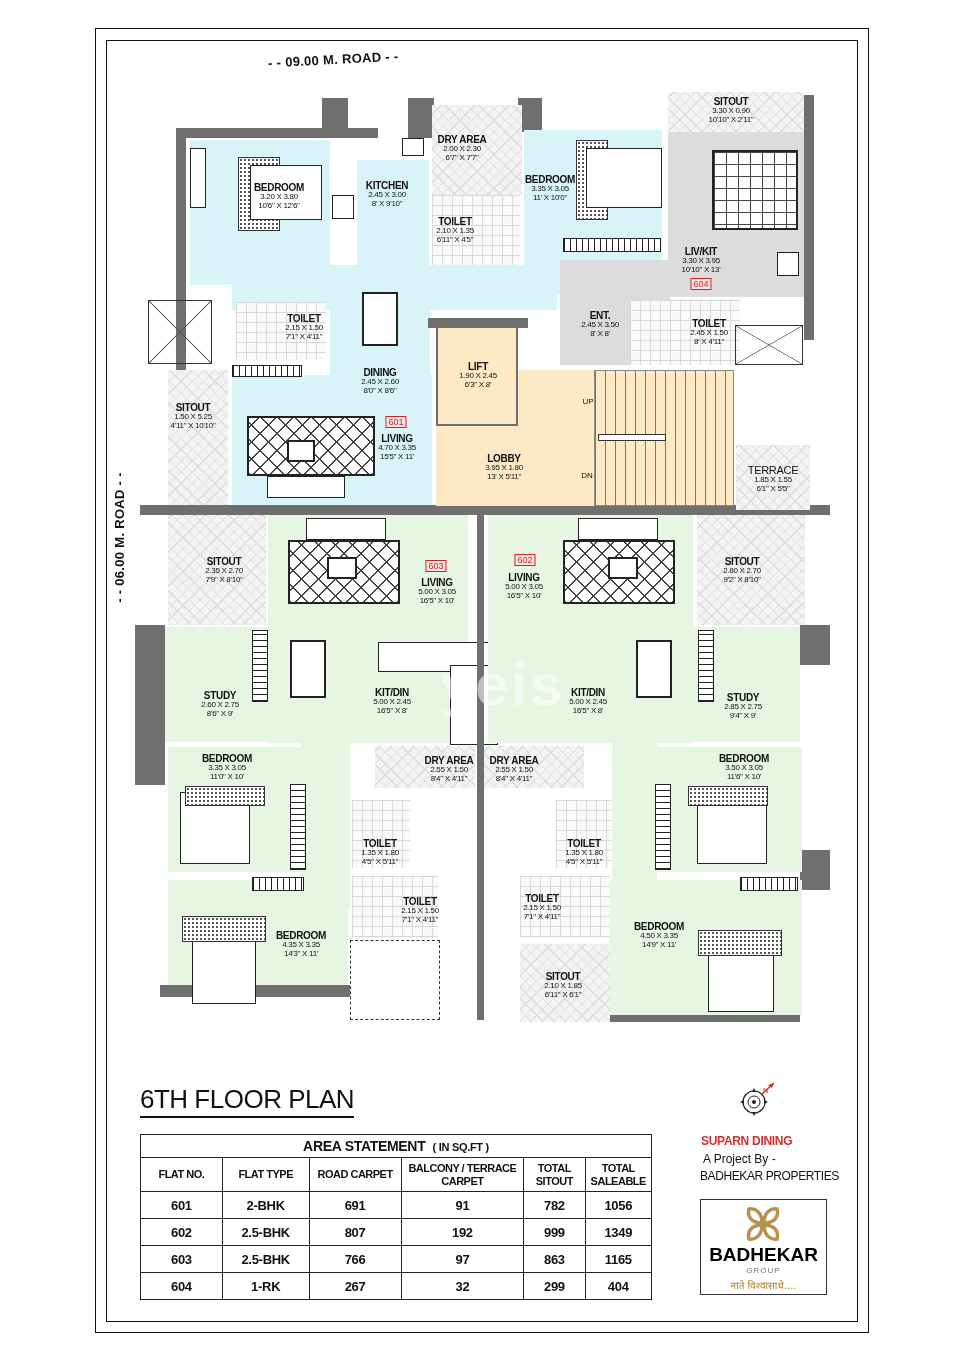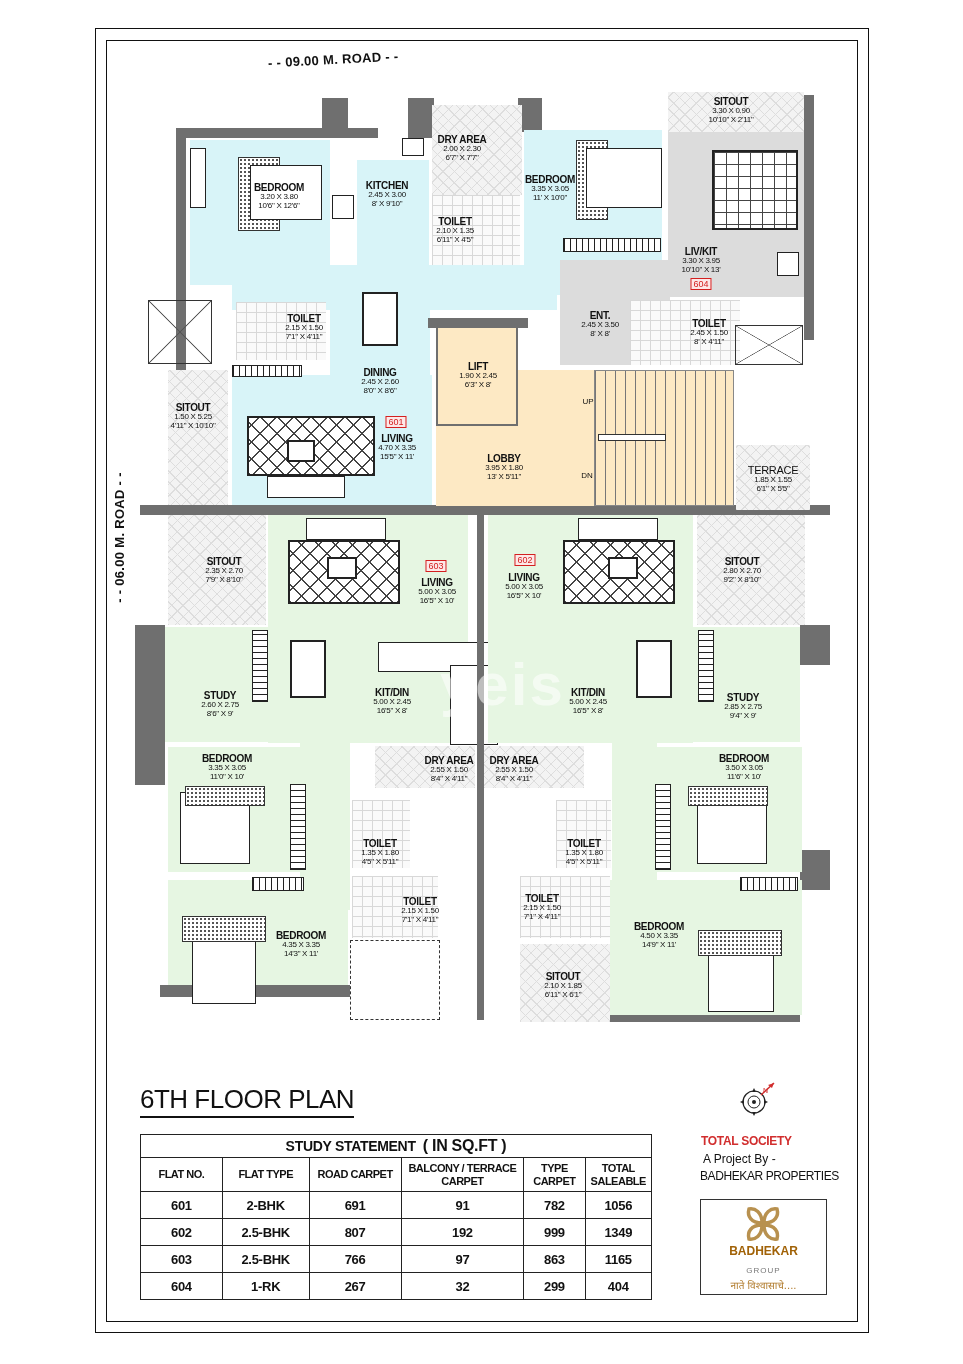--- a/index.html
+++ b/index.html
@@ -46,30 +46,30 @@
                 background-image: repeating-linear-gradient(0deg, #222 0 1px, transparent 1px 6px); }
   .stairs { position: absolute; box-sizing: border-box; border: 1px solid #888;
             background: #fde9c4; background-image: repeating-linear-gradient(90deg, #777 0 1px, transparent 1px 10px); }
   .watermark { position: absolute; left: 440px; top: 650px; font-size: 60px; color: rgba(255,255,255,0.55); font-weight: bold; letter-spacing: 2px; }
 
   .plan-title { position: absolute; left: 140px; top: 1084px; font-size: 26px; border-bottom: 2px solid #111; letter-spacing: -0.5px; padding-bottom: 1px; }
 
   .area-table { position: absolute; left: 140px; top: 1134px; width: 512px; border-collapse: collapse; font-weight: bold; }
   .area-table th, .area-table td { border: 1px solid #222; text-align: center; padding: 0; }
   .area-table .caption-cell { font-size: 14px; height: 22px; }
-  .area-table .caption-cell small { font-size: 16px; }
+  .area-table .caption-cell small { font-size: 11px; }
   .area-table th { font-size: 11px; height: 33px; letter-spacing: -0.5px; line-height: 1.1; }
   .area-table td { font-size: 13px; height: 26px; letter-spacing: -0.3px; }
   .compass { position: absolute; left: 737px; top: 1079px; width: 40px; height: 40px; }
   .society { position: absolute; left: 701px; top: 1134px; font-size: 12px; font-weight: bold; color: #d12e2e; letter-spacing: -0.3px; }
   .project-by { position: absolute; left: 703px; top: 1152px; font-size: 12px; color: #111; }
   .props { position: absolute; left: 700px; top: 1169px; font-size: 12px; color: #111; letter-spacing: -0.4px; }
   .logo-box { position: absolute; left: 700px; top: 1199px; width: 127px; height: 96px; border: 1px solid #333; box-sizing: border-box; text-align: center; }
   .logo-mark { position: absolute; left: 42px; top: 4px; width: 40px; height: 40px; }
-  .logo-name { position: absolute; left: 0; width: 100%; top: 44px; font-size: 12px; font-weight: bold; color: #a16207; letter-spacing: 0px; }
+  .logo-name { position: absolute; left: 0; width: 100%; top: 44px; font-size: 19px; font-weight: bold; color: #000000; letter-spacing: 0px; }
   .logo-group { position: absolute; left: 0; width: 100%; top: 66px; font-size: 8px; color: #777; letter-spacing: 1px; }
   .logo-tag { position: absolute; left: 0; width: 100%; top: 78px; font-size: 10px; color: #b07a2a; font-family: "DejaVu Sans", sans-serif; }
 </style>
 </head>
 <body>
 
 <div class="border-outer"></div>
 <div class="border-inner"></div>
 
 <div class="road-top">- - 09.00 M. ROAD - -</div>
@@ -374,29 +374,29 @@
 
   <div class="watermark">yeis</div>
 </div>
 
 <div class="plan-title">6TH FLOOR PLAN</div>
 
 <table class="area-table">
   <tbody>
       <tr>
     <td class="caption-cell" colspan="6">
-      <span>STUDY STATEMENT</span>&nbsp;&nbsp;<small>( IN SQ.FT )</small>
+      <span>AREA STATEMENT</span>&nbsp;&nbsp;<small>( IN SQ.FT )</small>
     </td>
   </tr>
   <tr>
     <th style="width:16%">FLAT NO.</th>
     <th style="width:17%">FLAT  TYPE</th>
     <th style="width:18%">ROAD CARPET</th>
     <th style="width:24%">BALCONY / TERRACE CARPET</th>
-    <th style="width:12%">TYPE CARPET</th>
+    <th style="width:12%">TOTAL SITOUT</th>
     <th style="width:13%">TOTAL SALEABLE</th>
   </tr>
   <tr>
     <td>601</td>
         <td>2-BHK</td>
         <td>691</td>
         <td>91</td>
         <td>782</td>
         <td>1056</td>
   </tr>
@@ -429,21 +429,21 @@
 
 <svg class="compass" viewBox="0 0 40 40">
   <circle cx="17" cy="23" r="11" fill="none" stroke="#222" stroke-width="1.2"></circle>
   <circle cx="17" cy="23" r="6" fill="none" stroke="#222" stroke-width="1"></circle>
   <circle cx="17" cy="23" r="2" fill="#222"></circle>
   <path d="M17 9 L15 13 L19 13 Z M17 37 L15 33 L19 33 Z M3 23 L7 21 L7 25 Z M31 23 L27 21 L27 25 Z" fill="#222"></path>
   <path d="M24 16 L37 4" stroke="#d12e2e" stroke-width="1.5"></path>
   <path d="M37 4 L31 6 L35 9 Z" fill="#d12e2e"></path>
   <text x="26" y="14" font-size="7" fill="#d12e2e" font-family="Liberation Sans, sans-serif">N</text>
 </svg>
-<div class="society">TOTAL SOCIETY</div>
+<div class="society">SUPARN DINING</div>
 <div class="project-by">A Project By -</div>
 <div class="props">BADHEKAR PROPERTIES</div>
 
 <div class="logo-box">
   <svg class="logo-mark" viewBox="0 0 40 40">
     <path d="M19 19 C19 8 12 4 6 5 C4 12 8 19 19 19 Z" fill="none" stroke="#b8914f" stroke-width="3.5"></path>
     <path d="M21 19 C21 8 28 4 34 5 C36 12 32 19 21 19 Z" fill="none" stroke="#b8914f" stroke-width="3.5"></path>
     <path d="M19 21 C19 32 12 36 6 35 C4 28 8 21 19 21 Z" fill="none" stroke="#b8914f" stroke-width="3.5"></path>
     <path d="M21 21 C21 32 28 36 34 35 C36 28 32 21 21 21 Z" fill="none" stroke="#b8914f" stroke-width="3.5"></path>
   </svg>

